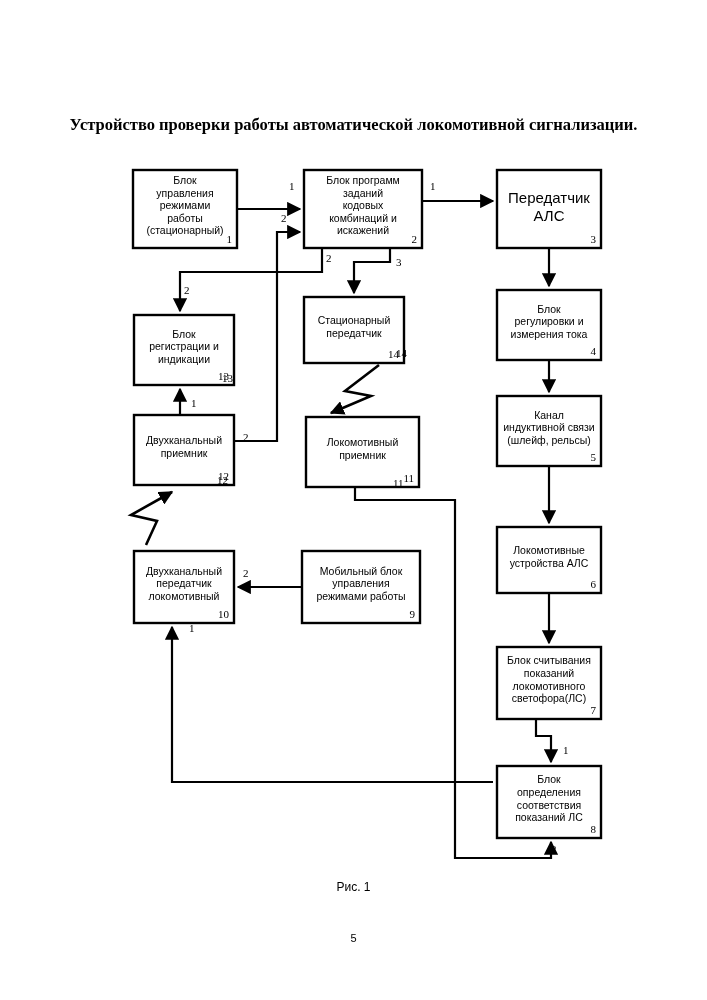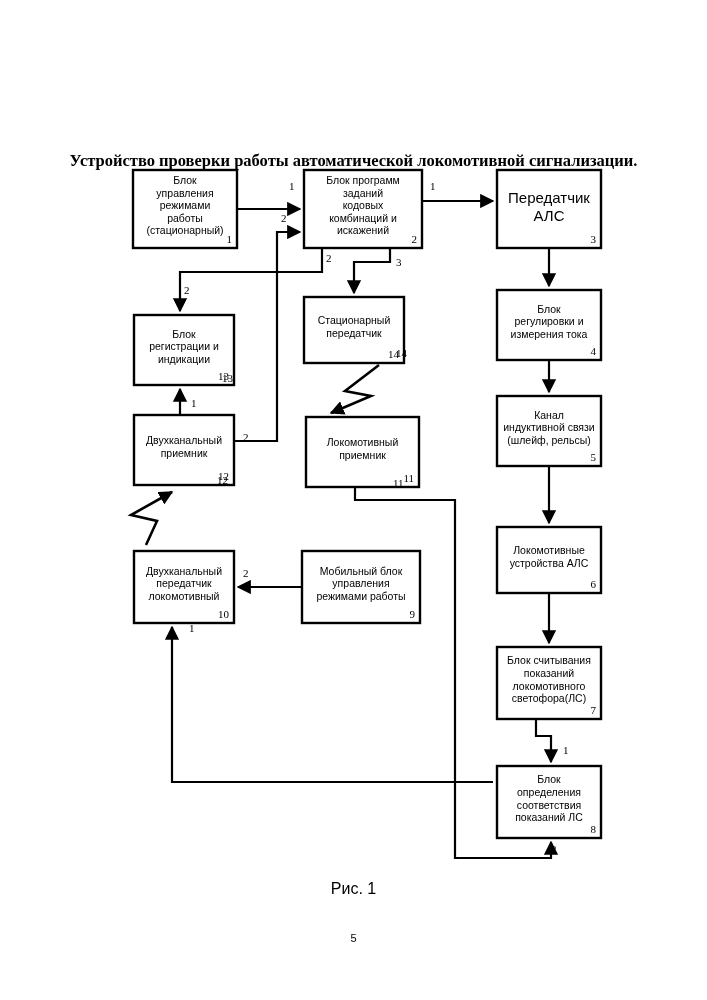--- a/index.html
+++ b/index.html
@@ -4,36 +4,36 @@
 <style>
   html,body{margin:0;padding:0;}
   body{
     width:707px;height:1000px;background:#ffffff;
     font-family:"Liberation Sans", sans-serif;color:#000;
     position:relative;overflow:hidden;
   }
   #page-title{
     position:absolute;left:60px;top:112px;width:587px;
     text-align:center;font-family:"Liberation Serif", serif;
-    font-weight:bold;font-size:16.5px;line-height:25px;margin-top:36px;
+    font-weight:bold;font-size:16.5px;line-height:25px;
   }
   #figure-wrap{position:absolute;left:0;top:0;width:707px;height:906px;}
   svg{display:block;}
   .blk-rect{fill:#ffffff;stroke:#000000;stroke-width:2.4;}
   .blk-label{font-family:"Liberation Sans", sans-serif;font-size:10.5px;
     text-anchor:middle;fill:#000;}
   .blk-label.big{font-size:15px;}
   .blk-num{font-family:"Liberation Serif", serif;font-size:11px;
     text-anchor:end;fill:#000;font-weight:normal;}
   .edge{stroke:#000;stroke-width:2.2;fill:none;}
   .zig{stroke:#000;stroke-width:2.6;fill:none;}
   .edge-num{font-family:"Liberation Serif", serif;font-size:11px;fill:#000;}
   #fig-caption{
     position:absolute;left:0;top:880px;width:707px;text-align:center;
-    font-size:16px;font-family:"Liberation Sans", sans-serif;
+    font-size:12px;font-family:"Liberation Sans", sans-serif;
   }
   #page-number{
     position:absolute;left:0;top:932px;width:707px;text-align:center;
     font-size:11px;font-family:"Liberation Sans", sans-serif;
   }
 </style>
 </head>
 <body>
 
 <div id="page-title">Устройство проверки работы автоматической локомотивной сигнализации.</div>

